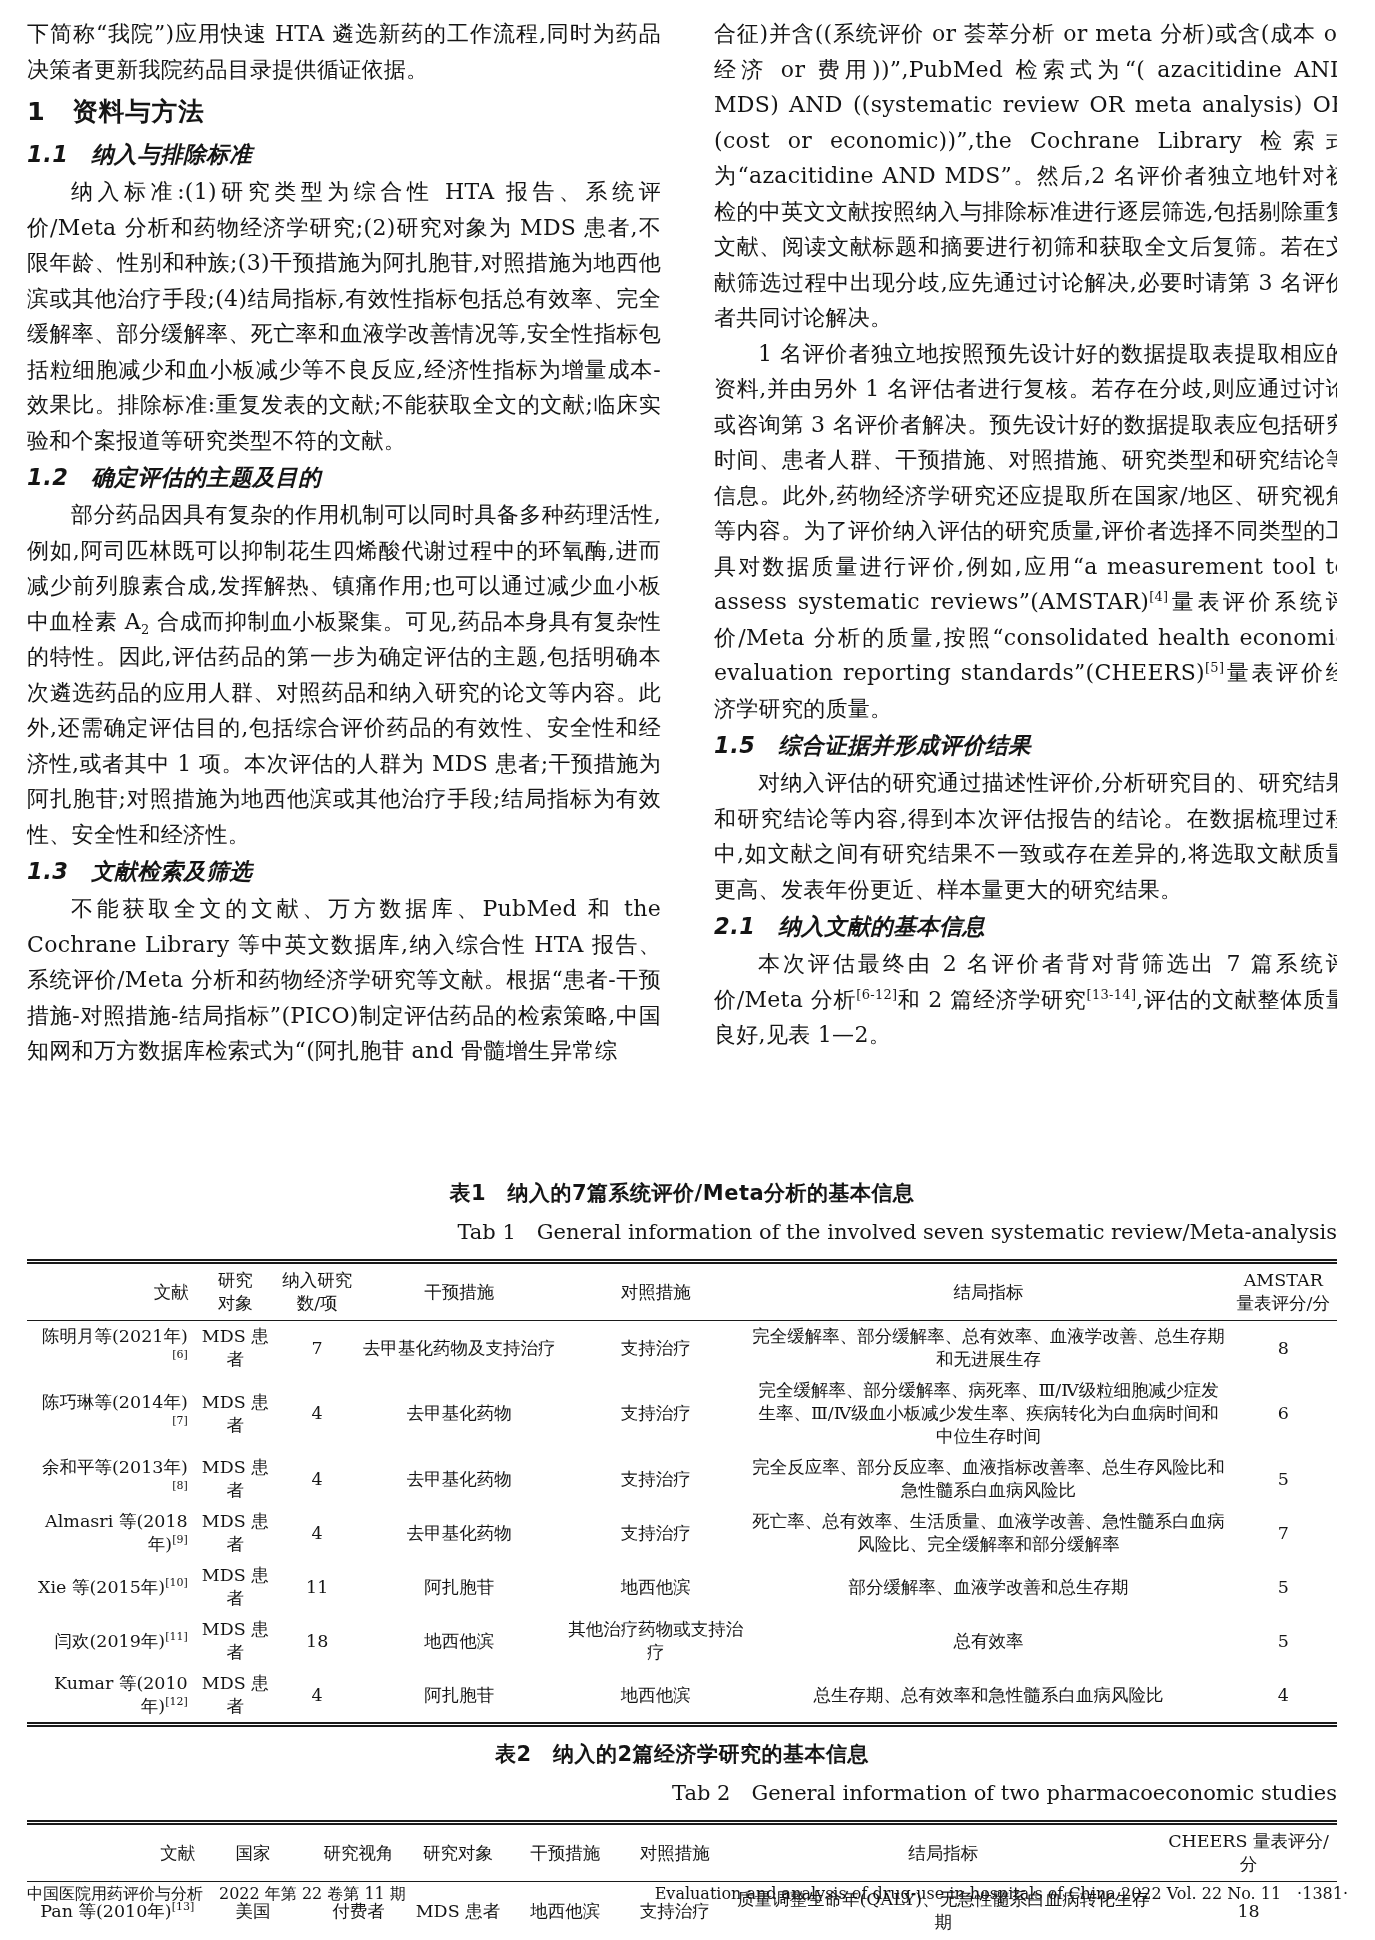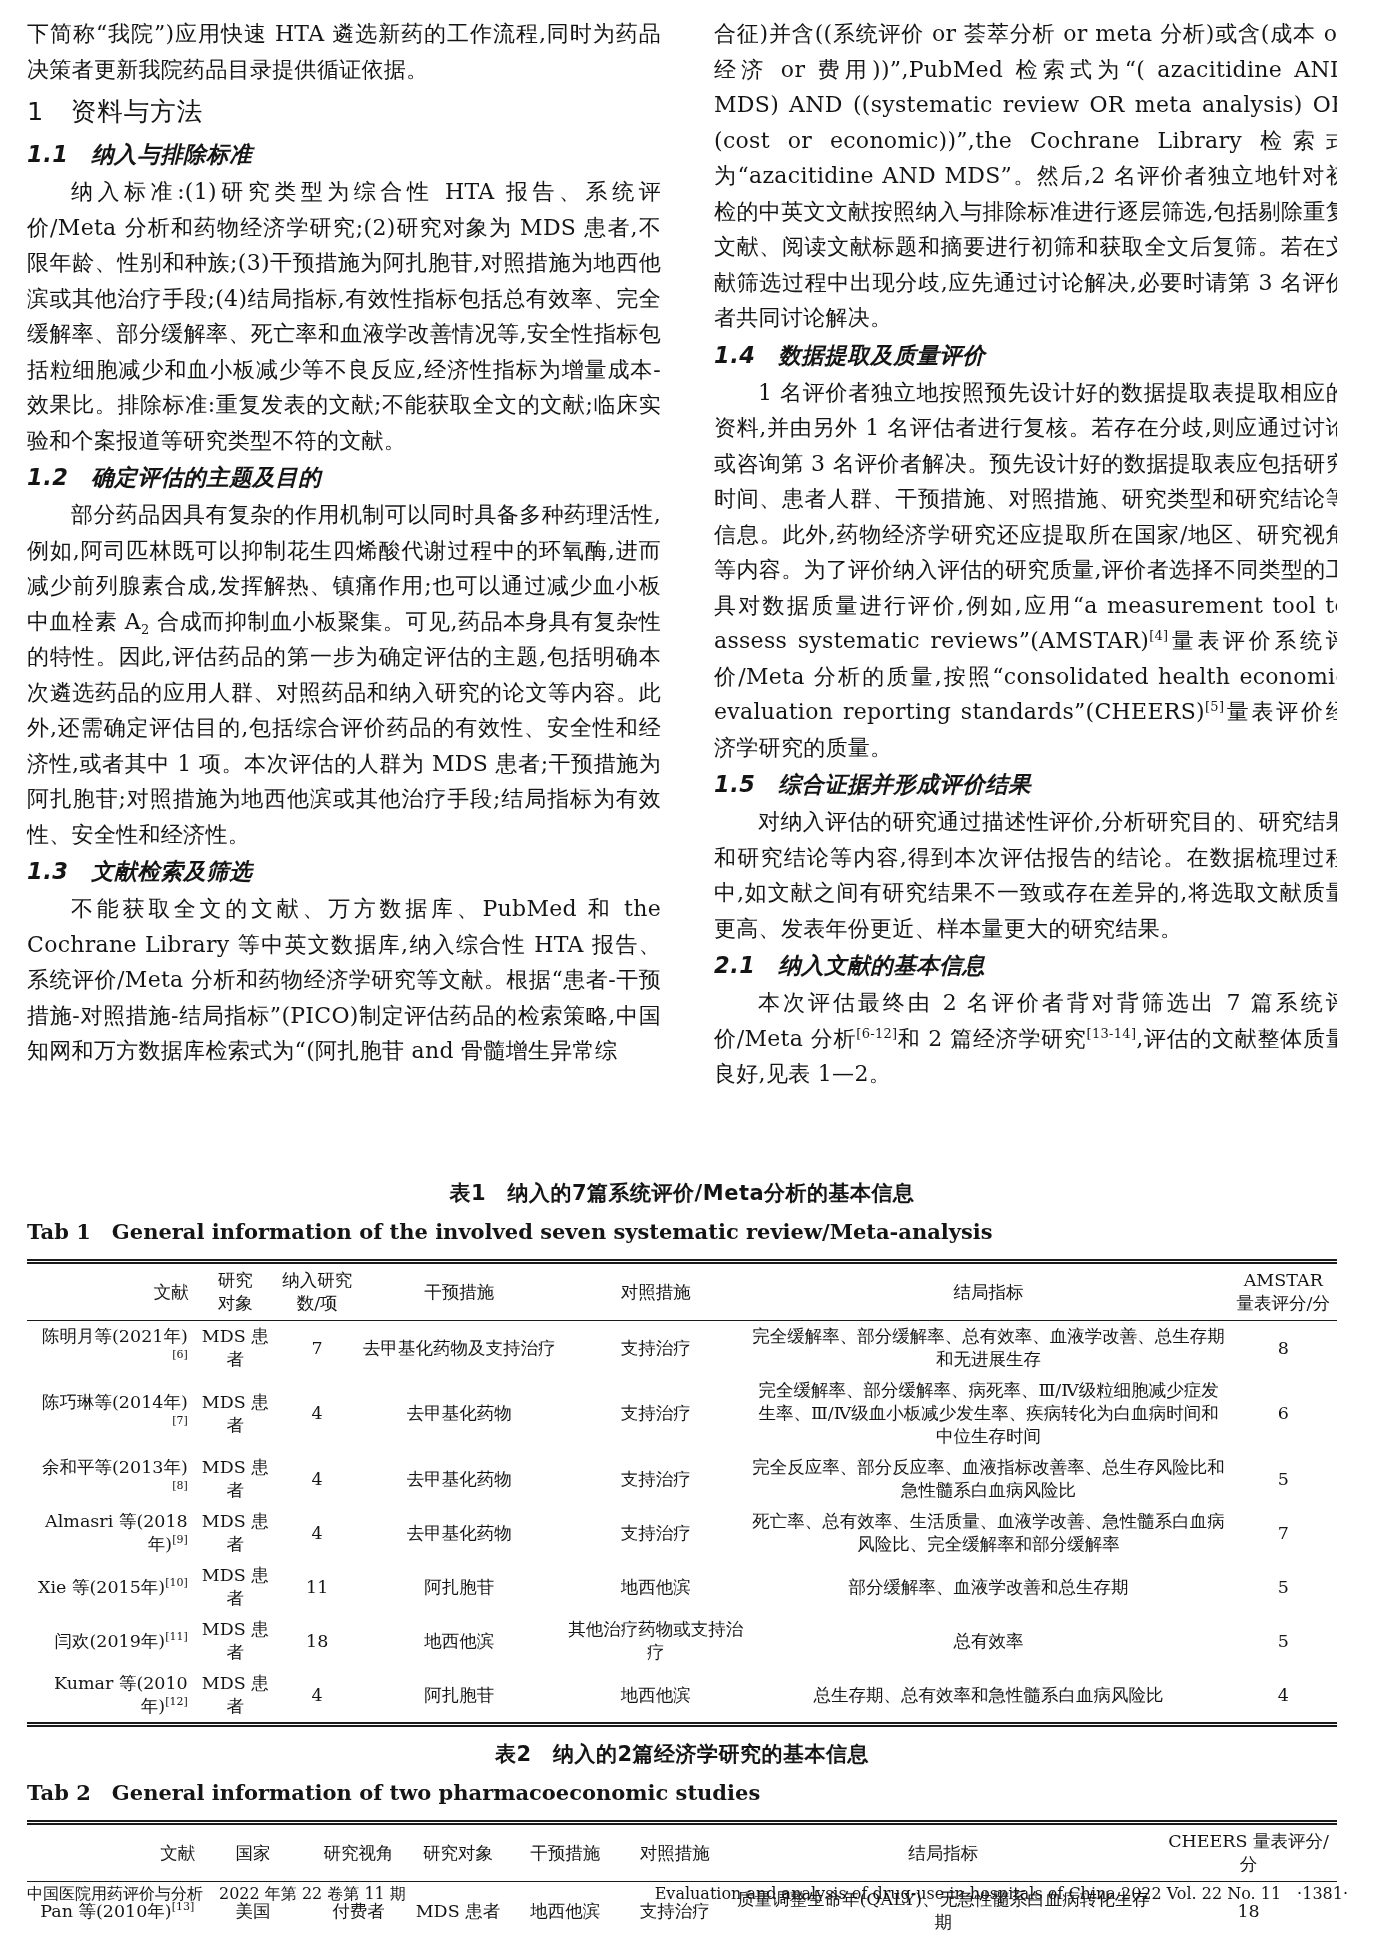--- a/index.html
+++ b/index.html
@@ -21,21 +21,21 @@
   .col .p {
     margin: 0;
     font-size: 22px;
     line-height: 35.5px;
     text-align: justify;
     letter-spacing: 0.3px;
   }
   .col .p.indent { text-indent: 2em; }
   .col .h1 {
     font-family: "DejaVu Sans", "Liberation Sans", sans-serif;
-    font-weight: normal;
+    font-weight: bold;
     font-size: 25.5px;
     line-height: 46px;
     margin: 1px 0;
     letter-spacing: 1px;
   }
   .col .h2 {
     font-family: "DejaVu Sans", "Liberation Sans", sans-serif;
     font-weight: bold;
     font-size: 22.5px;
     line-height: 39px;
@@ -49,22 +49,22 @@
   .tbl-title-zh {
     text-align: center;
     font-family: "DejaVu Sans", "Liberation Sans", sans-serif;
     font-weight: bold;
     font-size: 21px;
     line-height: 30px;
     margin-top: 12px;
     letter-spacing: 0.5px;
   }
   .tbl-title-en {
-    text-align: left;
-    font-weight: bold;
+    text-align: right;
+    font-weight: normal;
     font-size: 21px;
     line-height: 30px;
     margin: 9px 0 12px 0;
   }
   table.paper-table {
     width: 100%;
     border-collapse: collapse;
     border-top: 5px double #1a1a1a;
     border-bottom: 5px double #1a1a1a;
     table-layout: fixed;
@@ -113,21 +113,20 @@
         <div class="h1"><span>1　资料与方法</span></div>
         <div class="h2"><span>1.1　纳入与排除标准</span></div>
         <p class="p indent"><span>纳入标准:(1)研究类型为综合性 HTA 报告、系统评价/Meta 分析和药物经济学研究;(2)研究对象为 MDS 患者,不限年龄、性别和种族;(3)干预措施为阿扎胞苷,对照措施为地西他滨或其他治疗手段;(4)结局指标,有效性指标包括总有效率、完全缓解率、部分缓解率、死亡率和血液学改善情况等,安全性指标包括粒细胞减少和血小板减少等不良反应,经济性指标为增量成本-效果比。排除标准:重复发表的文献;不能获取全文的文献;临床实验和个案报道等研究类型不符的文献。</span></p>
         <div class="h2"><span>1.2　确定评估的主题及目的</span></div>
         <p class="p indent"><span>部分药品因具有复杂的作用机制可以同时具备多种药理活性,例如,阿司匹林既可以抑制花生四烯酸代谢过程中的环氧酶,进而减少前列腺素合成,发挥解热、镇痛作用;也可以通过减少血小板中血栓素 A</span><sub>2</sub><span> 合成而抑制血小板聚集。可见,药品本身具有复杂性的特性。因此,评估药品的第一步为确定评估的主题,包括明确本次遴选药品的应用人群、对照药品和纳入研究的论文等内容。此外,还需确定评估目的,包括综合评价药品的有效性、安全性和经济性,或者其中 1 项。本次评估的人群为 MDS 患者;干预措施为阿扎胞苷;对照措施为地西他滨或其他治疗手段;结局指标为有效性、安全性和经济性。</span></p>
         <div class="h2"><span>1.3　文献检索及筛选</span></div>
         <p class="p indent"><span>不能获取全文的文献、万方数据库、PubMed 和 the Cochrane Library 等中英文数据库,纳入综合性 HTA 报告、系统评价/Meta 分析和药物经济学研究等文献。根据“患者-干预措施-对照措施-结局指标”(PICO)制定评估药品的检索策略,中国知网和万方数据库检索式为“(阿扎胞苷 and 骨髓增生异常综</span></p>
       </div>
     <div class="col" id="col-right">
         <p class="p"><span>合征)并含((系统评价 or 荟萃分析 or meta 分析)或含(成本 or 经济 or 费用))”,PubMed 检索式为“( azacitidine AND MDS) AND ((systematic review OR meta analysis) OR (cost or economic))”,the Cochrane Library 检索式为“azacitidine AND MDS”。然后,2 名评价者独立地针对初检的中英文文献按照纳入与排除标准进行逐层筛选,包括剔除重复文献、阅读文献标题和摘要进行初筛和获取全文后复筛。若在文献筛选过程中出现分歧,应先通过讨论解决,必要时请第 3 名评价者共同讨论解决。</span></p>
-        <div class="h2"><span>1.4　数据提取及质量评价</span></div>
         <p class="p indent"><span>1 名评价者独立地按照预先设计好的数据提取表提取相应的资料,并由另外 1 名评估者进行复核。若存在分歧,则应通过讨论或咨询第 3 名评价者解决。预先设计好的数据提取表应包括研究时间、患者人群、干预措施、对照措施、研究类型和研究结论等信息。此外,药物经济学研究还应提取所在国家/地区、研究视角等内容。为了评价纳入评估的研究质量,评价者选择不同类型的工具对数据质量进行评价,例如,应用“a measurement tool to assess systematic reviews”(AMSTAR)</span><sup>[4]</sup><span>量表评价系统评价/Meta 分析的质量,按照“consolidated health economic evaluation reporting standards”(CHEERS)</span><sup>[5]</sup><span>量表评价经济学研究的质量。</span></p>
         <div class="h2"><span>1.5　综合证据并形成评价结果</span></div>
         <p class="p indent"><span>对纳入评估的研究通过描述性评价,分析研究目的、研究结果和研究结论等内容,得到本次评估报告的结论。在数据梳理过程中,如文献之间有研究结果不一致或存在差异的,将选取文献质量更高、发表年份更近、样本量更大的研究结果。</span></p>
         <div class="h2"><span>2.1　纳入文献的基本信息</span></div>
         <p class="p indent"><span>本次评估最终由 2 名评价者背对背筛选出 7 篇系统评价/Meta 分析</span><sup>[6-12]</sup><span>和 2 篇经济学研究</span><sup>[13-14]</sup><span>,评估的文献整体质量良好,见表 1—2。</span></p>
       </div>
   </div>
 
   <section class="table-block">
     <div class="tbl-title-zh">表1　纳入的7篇系统评价/Meta分析的基本信息</div>

